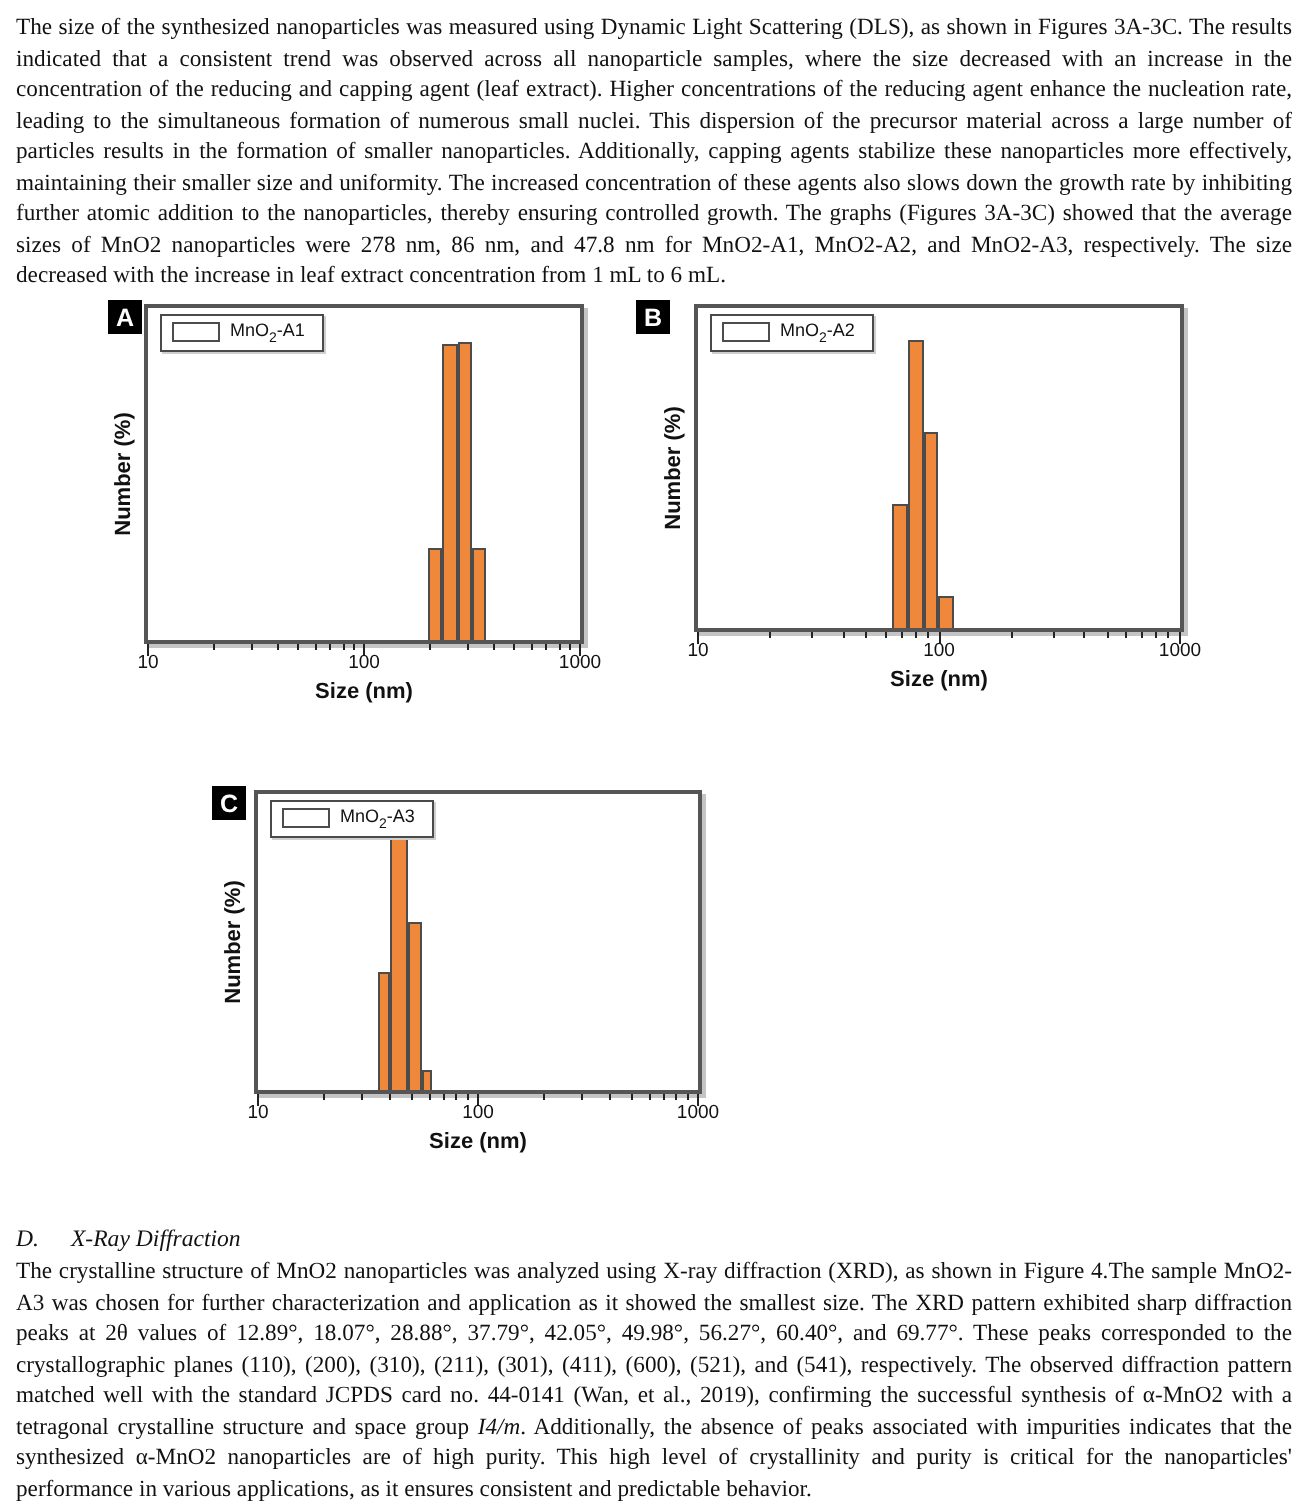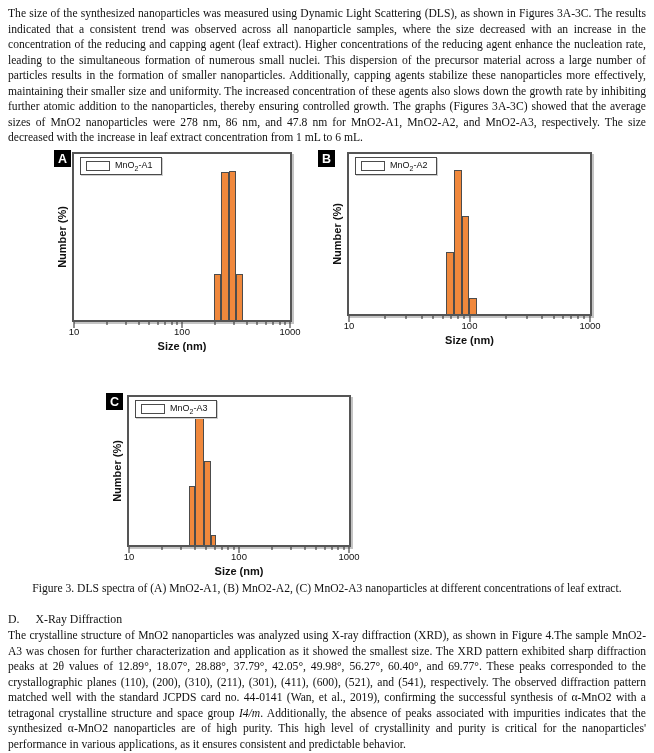--- a/index.html
+++ b/index.html
@@ -11,21 +11,21 @@
   }
   .para {
     position:absolute; left:8px; width:638px;
     font-size:11.6px; line-height:15.5px; text-align:justify;
   }
   .caption {
     position:absolute; left:0; width:654px; text-align:center;
     font-size:11.6px;
   }
   .section-heading {
-    position:absolute; left:8px; font-size:11.8px; 
+    position:absolute; left:8px; font-size:11.8px; font-style:italic;
   }
   .section-heading .sec-label { margin-right:16px; }
 
   
   .chart { position:absolute; font-family:"Liberation Sans", sans-serif; color:#111; }
   .panel-label {
     position:absolute; width:17px; height:17px; background:#000; color:#fff;
     font-size:12.5px; font-weight:bold; display:flex; align-items:center;
     justify-content:center; z-index:4;
   }
@@ -193,21 +193,20 @@
         </div>
     </div>
     <div class="xticklabels" style="left:25px; top:161px; width:220px;">
         <span class="xtick-label" style="left: 0%;">10</span>
         <span class="xtick-label" style="left: 50%;">100</span>
         <span class="xtick-label" style="left: 100%;">1000</span>
       </div>
     <div class="xlabel" style="left:23px; top:175px; width:224px;">Size (nm)</div>
   </div>
 
-  <div class="caption" style="top:582px;">Figure 3. DLS spectra of (A) MnO2-A1, (B) MnO2-A2, (C) MnO2-A3 nanoparticles at different concentrations of leaf extract.</div>
 
   <div class="section-heading" style="top:612px;">
     <span class="sec-label">D.</span><span>X-Ray Diffraction</span>
   </div>
 
   <div class="para" style="top:628px;"><span>The crystalline structure of MnO2 nanoparticles was analyzed using X-ray diffraction (XRD), as shown in Figure 4.The sample MnO2-A3 was chosen for further characterization and application as it showed the smallest size. The XRD pattern exhibited sharp diffraction peaks at 2θ values of 12.89°, 18.07°, 28.88°, 37.79°, 42.05°, 49.98°, 56.27°, 60.40°, and 69.77°. These peaks corresponded to the crystallographic planes (110), (200), (310), (211), (301), (411), (600), (521), and (541), respectively. The observed diffraction pattern matched well with the standard JCPDS card no. 44-0141 (Wan, et al., 2019), confirming the successful synthesis of α-MnO2 with a tetragonal crystalline structure and space group </span><i>I4/m</i><span>. Additionally, the absence of peaks associated with impurities indicates that the synthesized α-MnO2 nanoparticles are of high purity. This high level of crystallinity and purity is critical for the nanoparticles' performance in various applications, as it ensures consistent and predictable behavior.</span></div>
 
 </div>
 
 </body></html>

